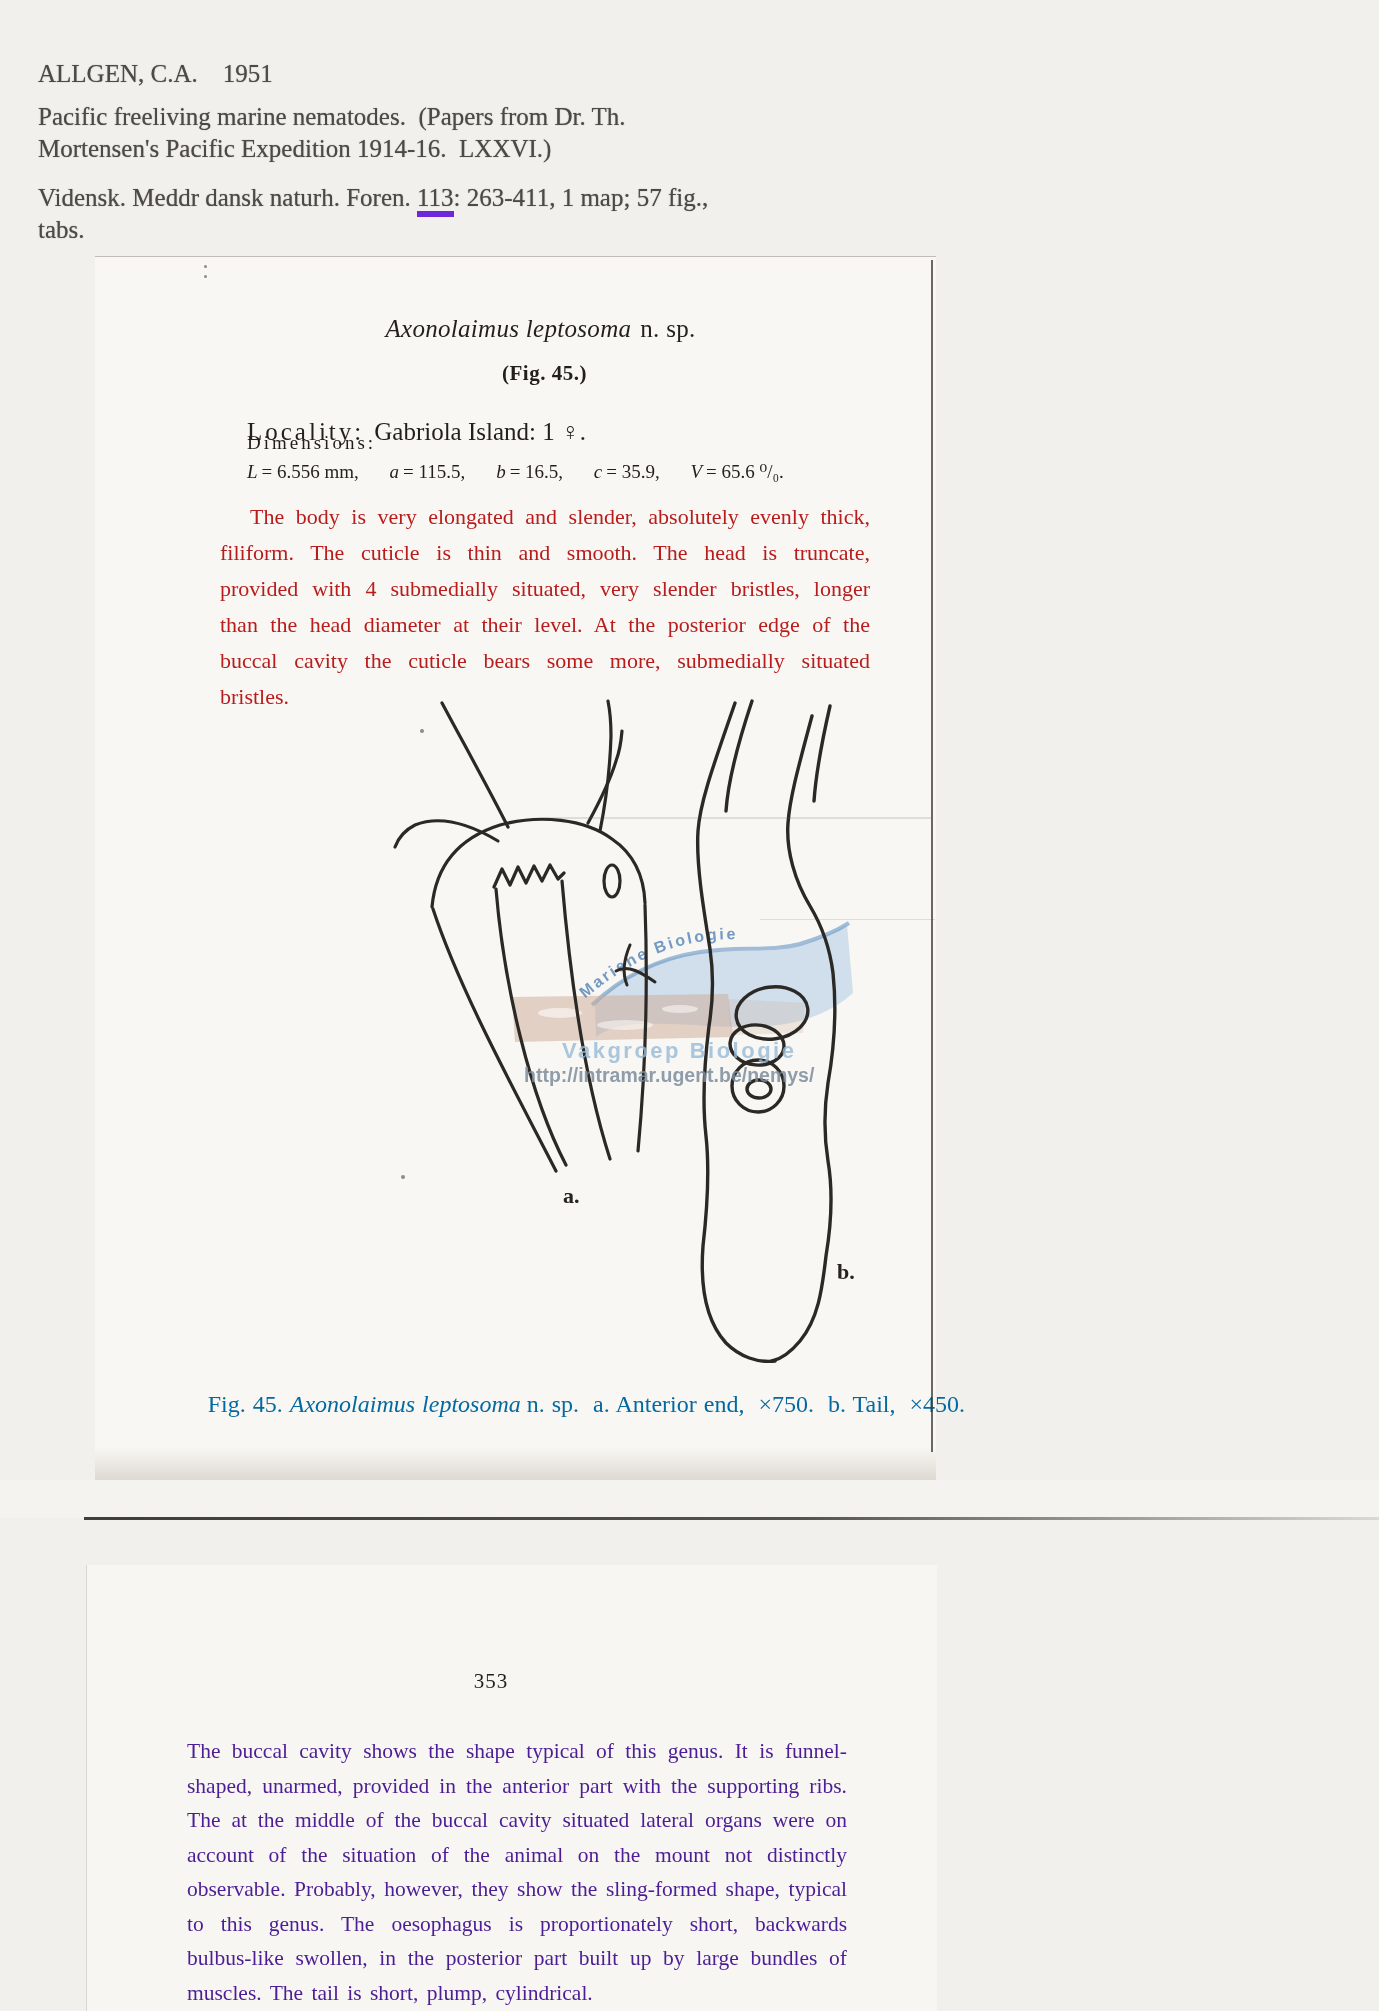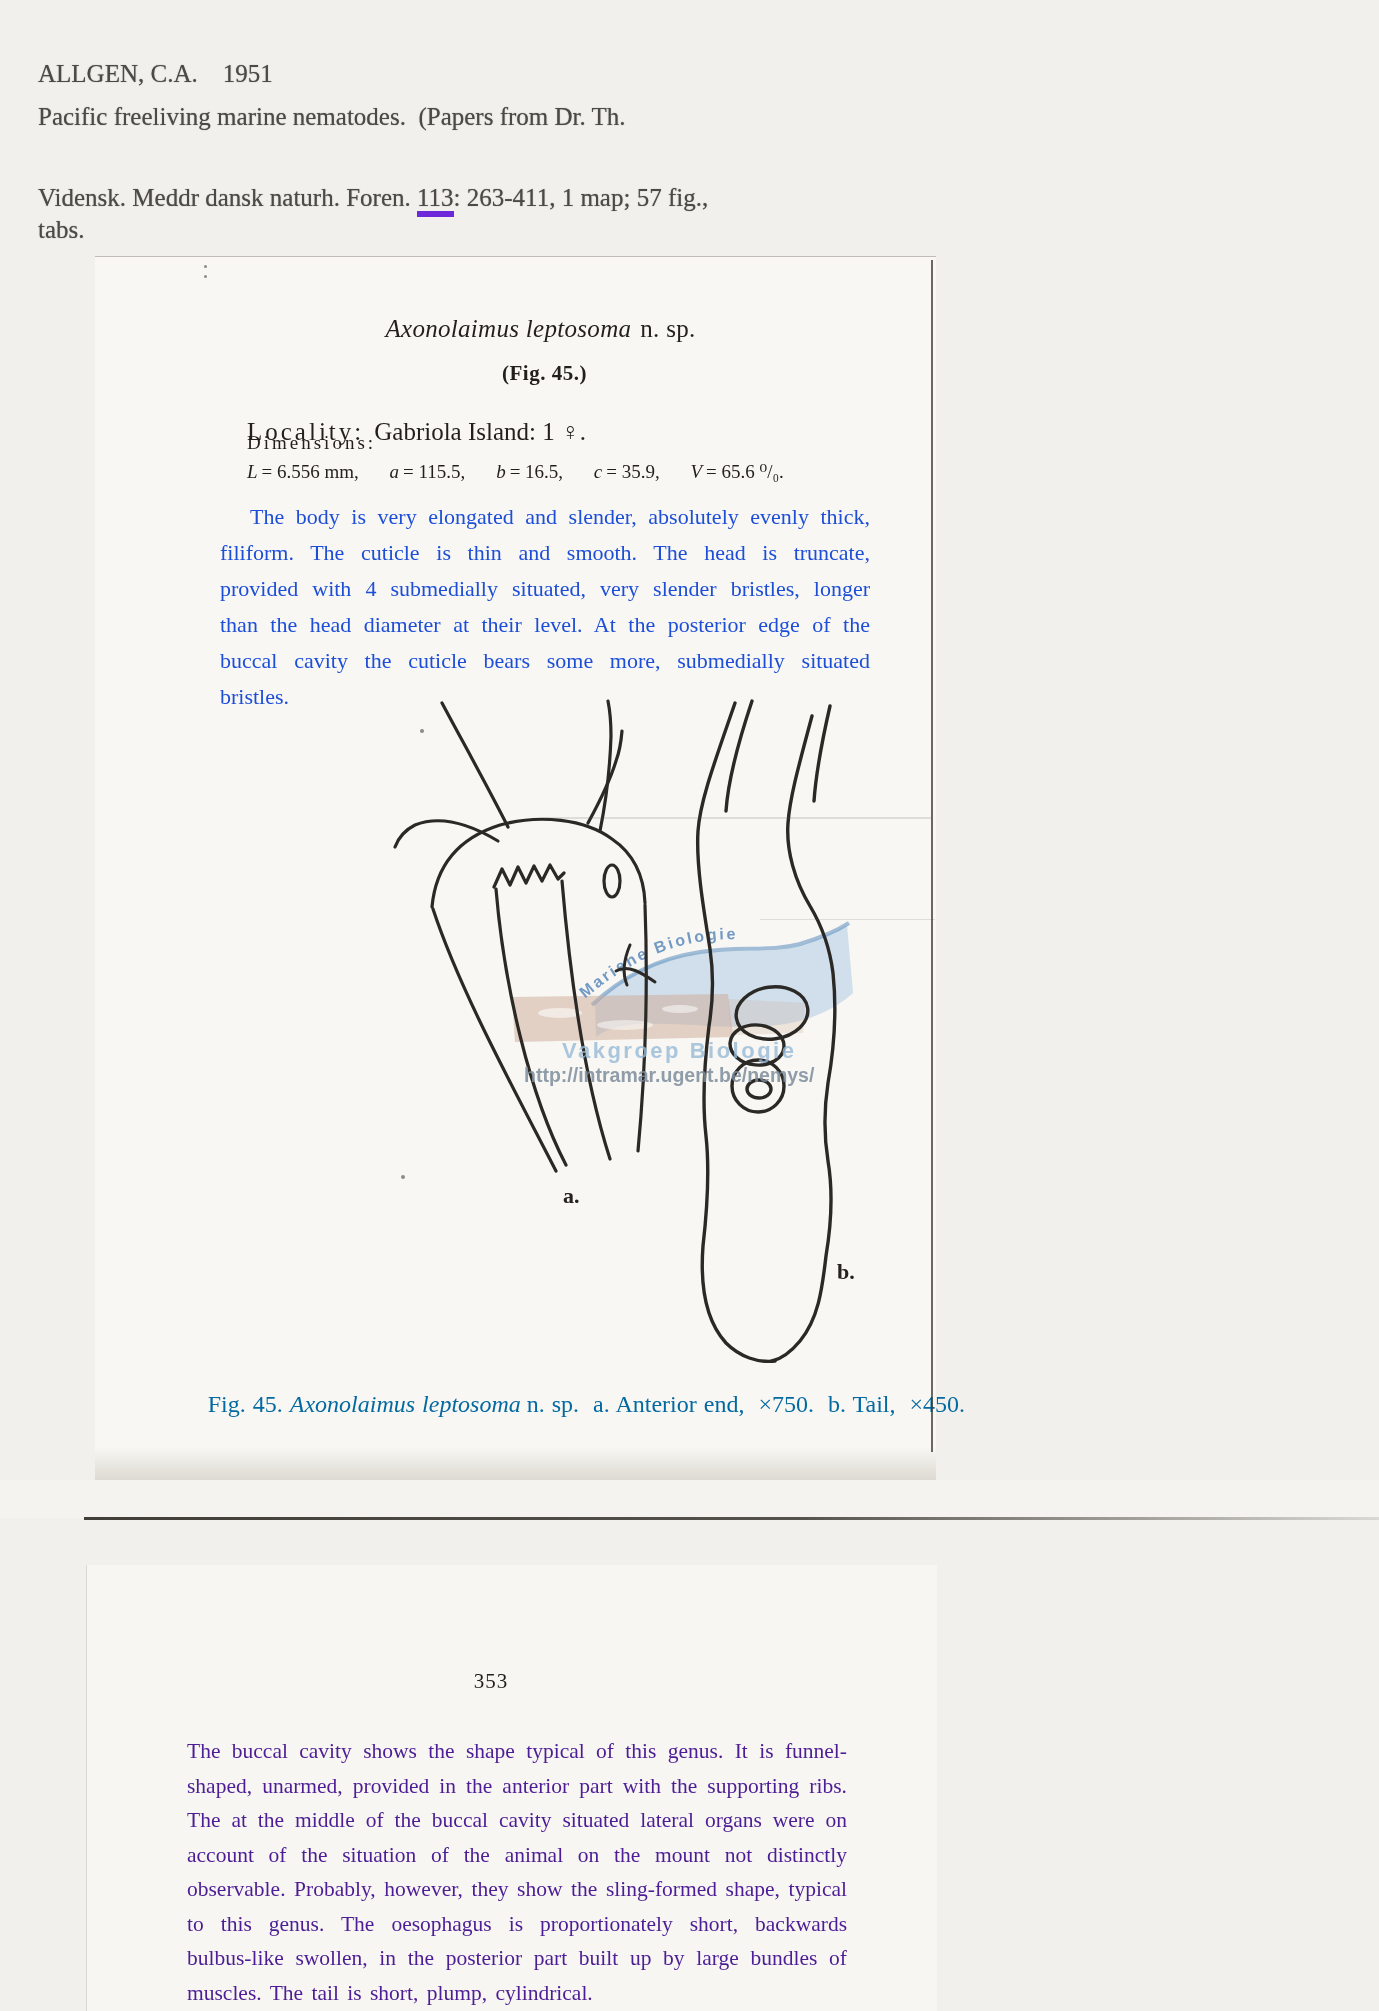--- a/index.html
+++ b/index.html
@@ -57,21 +57,21 @@
   }
   .p1-loc{position:absolute;left:152px;top:161px;font-size:25px;}
   .p1-dimlab{position:absolute;left:152px;top:175px;font-size:19px;}
   .label-spaced{letter-spacing:3px;margin-right:10px;}
   .p1-dims{position:absolute;left:152px;top:203px;font-size:19px;white-space:nowrap;}
   .dimgroup{display:inline-block;margin-right:26px;}
   .dimgroup i{font-family:"Liberation Serif","DejaVu Serif",serif;margin-right:4px;}
   .p1-para{
     position:absolute;left:125px;top:242px;width:650px;
     font-size:22px;line-height:36px;text-align:justify;text-indent:30px;
-    word-spacing:3.5px;color:#1d4ed8;
+    word-spacing:3.5px;color:#b91c1c;
   }
   .p1-caption{
     position:absolute;left:29px;top:1134px;width:841px;text-align:right;
     font-size:24px;color:#0369a1;word-spacing:1px;
   }
   .p1-caption .sp{font-style:italic;}
   .p1-caption .pre{margin-right:7px;}
   .p1-caption .post{white-space:pre-wrap;margin-left:6px;}
   .figwrap{position:absolute;left:285px;top:434px;width:500px;height:680px;}
   
@@ -88,20 +88,21 @@
   .artline{position:absolute;background:rgba(90,85,72,.16);}
   .speck{position:absolute;background:rgba(55,50,45,.55);border-radius:50%;}
 </style>
 </head>
 <body>
 
 <div id="canvas">
 
   <div class="tw" style="top:60px">ALLGEN, C.A.    1951</div>
   <div class="tw" style="top:103px">Pacific freeliving marine nematodes.  (Papers from Dr. Th.</div>
+  <div class="tw" style="top:135px">Mortensen's Pacific Expedition 1914-16.  LXXVI.)</div>
   <div class="tw" style="top:184px"><span>Vidensk. Meddr dansk naturh. Foren. </span><span class="vol">113</span><span>: 263-411, 1 map; 57 fig.,</span></div>
   <div class="tw" style="top:216px">tabs.</div>
 
   <div class="card1">
 
     <div class="p1-title">
       <span class="sp">Axonolaimus leptosoma</span><span class="suffix">n. sp.</span>
     </div>
 
     <div class="p1-figref">(Fig. 45.)</div>

